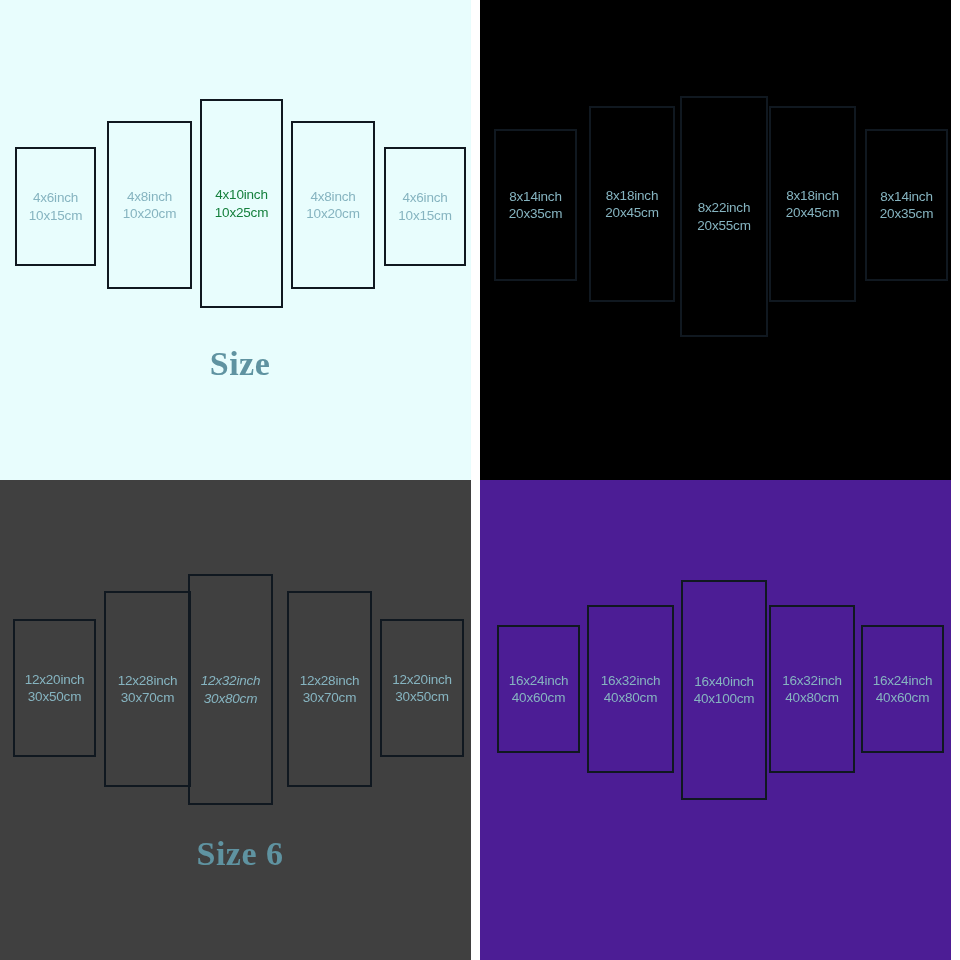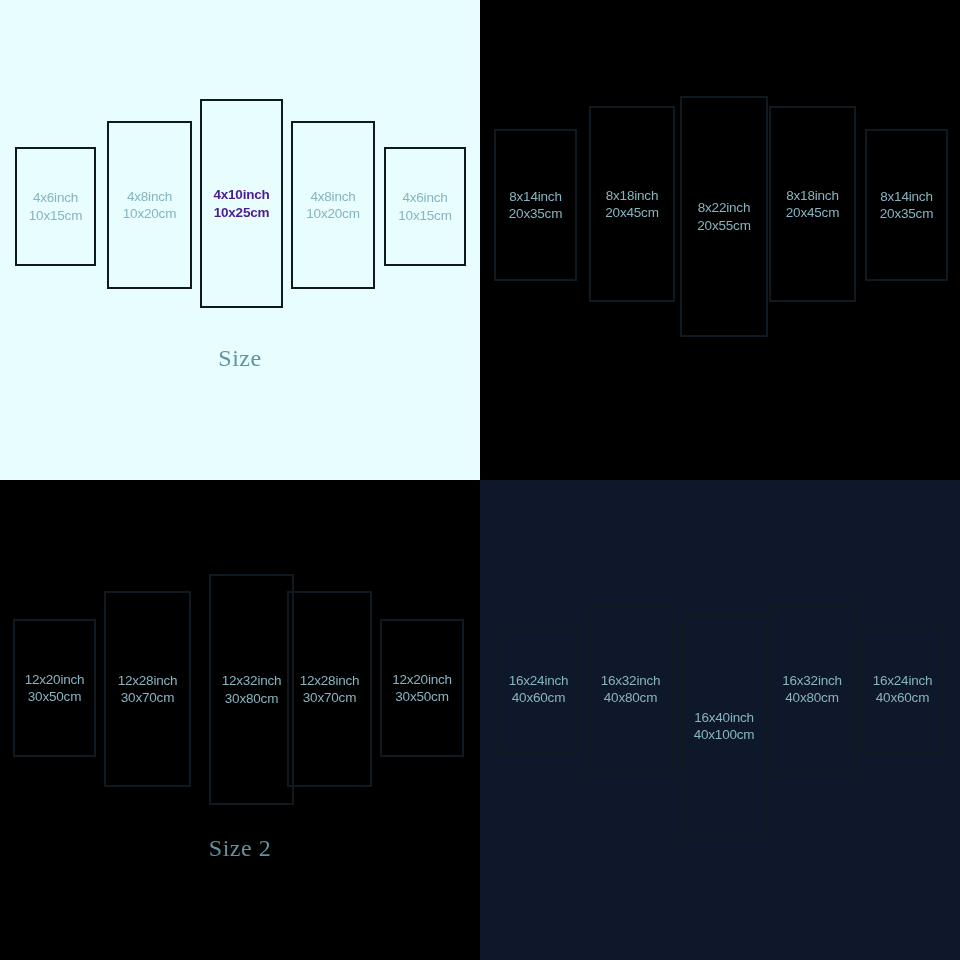--- a/index.html
+++ b/index.html
@@ -16,23 +16,24 @@
     position: relative;
     width: 960px;
     height: 960px;
     display: grid;
     grid-template-columns: 480px 480px;
     grid-template-rows: 480px 480px;
   }
 
   .quadrant {
     position: relative;
-    width: 480px;
+    width: 443px;
     height: 480px;
     overflow: hidden;
+    padding-left: 28px;
   }
 
   
   .panel-group {
     position: absolute;
     left: 0;
     top: 0;
     width: 480px;
     height: 480px;
   }
@@ -61,41 +62,41 @@
   .panel-label .line2 {
     display: block;
   }
 
   .quad-title {
     position: absolute;
     left: 0;
     width: 480px;
     text-align: center;
     font-family: "Liberation Serif", serif;
-    font-weight: normal;
-    font-size: 24px;
+    font-weight: bold;
+    font-size: 34px;
     color: #5f93a1;
     letter-spacing: 0.5px;
     user-select: none;
   }
 </style>
 </head>
 <body>
 
 <div id="chart">
     <div class="quadrant" style="background: rgb(232, 253, 253);">
       <div class="panel-group">
         <div class="panel" style="left: 15px; top: 147px; width: 81px; height: 119px; border-color: rgb(16, 24, 32);">
           <div class="panel-label" style="color: rgb(134, 180, 192);"><span>4x6inch</span><span class="line2">10x15cm</span></div>
         </div>
         <div class="panel" style="left: 107px; top: 121px; width: 85px; height: 168px; border-color: rgb(16, 24, 32);">
           <div class="panel-label" style="color: rgb(134, 180, 192);"><span>4x8inch</span><span class="line2">10x20cm</span></div>
         </div>
         <div class="panel" style="left: 200px; top: 99px; width: 83px; height: 209px; border-color: rgb(16, 24, 32);">
-          <div class="panel-label" style="color: #4c1d95; font-weight: bold;"><span>4x10inch</span><span class="line2">10x25cm</span></div>
+          <div class="panel-label" style="color: #15803d;"><span>4x10inch</span><span class="line2">10x25cm</span></div>
         </div>
         <div class="panel" style="left: 291px; top: 121px; width: 84px; height: 168px; border-color: rgb(16, 24, 32);">
           <div class="panel-label" style="color: rgb(134, 180, 192);"><span>4x8inch</span><span class="line2">10x20cm</span></div>
         </div>
         <div class="panel" style="left: 384px; top: 147px; width: 82px; height: 119px; border-color: rgb(16, 24, 32);">
           <div class="panel-label" style="color: rgb(134, 180, 192);"><span>4x6inch</span><span class="line2">10x15cm</span></div>
         </div>
       </div>
       <div class="quad-title" style="top: 345px; color: rgb(95, 147, 161);">Size</div>
     </div>
@@ -111,49 +112,49 @@
           <div class="panel-label" style="color: rgb(134, 180, 192);"><span>8x22inch</span><span class="line2">20x55cm</span></div>
         </div>
         <div class="panel" style="left: 289px; top: 106px; width: 87px; height: 196px; border-color: rgb(16, 24, 32);">
           <div class="panel-label" style="color: rgb(134, 180, 192);"><span>8x18inch</span><span class="line2">20x45cm</span></div>
         </div>
         <div class="panel" style="left: 385px; top: 129px; width: 83px; height: 152px; border-color: rgb(16, 24, 32);">
           <div class="panel-label" style="color: rgb(134, 180, 192);"><span>8x14inch</span><span class="line2">20x35cm</span></div>
         </div>
       </div>
     </div>
-    <div class="quadrant" style="background: #000000;">
+    <div class="quadrant" style="background: #404040;">
       <div class="panel-group">
         <div class="panel" style="left: 13px; top: 139px; width: 83px; height: 138px; border-color: rgb(16, 24, 32);">
           <div class="panel-label" style="color: rgb(134, 180, 192);"><span>12x20inch</span><span class="line2">30x50cm</span></div>
         </div>
         <div class="panel" style="left: 104px; top: 111px; width: 87px; height: 196px; border-color: rgb(16, 24, 32);">
           <div class="panel-label" style="color: rgb(134, 180, 192);"><span>12x28inch</span><span class="line2">30x70cm</span></div>
         </div>
-        <div class="panel" style="left: 209px; top: 94px; width: 85px; height: 231px; border-color: rgb(16, 24, 32);">
+        <div class="panel" style="left: 188px; top: 94px; width: 85px; height: 231px; border-color: rgb(16, 24, 32); font-style: italic;">
           <div class="panel-label" style="color: rgb(134, 180, 192);"><span>12x32inch</span><span class="line2">30x80cm</span></div>
         </div>
         <div class="panel" style="left: 287px; top: 111px; width: 85px; height: 196px; border-color: rgb(16, 24, 32);">
           <div class="panel-label" style="color: rgb(134, 180, 192);"><span>12x28inch</span><span class="line2">30x70cm</span></div>
         </div>
         <div class="panel" style="left: 380px; top: 139px; width: 84px; height: 138px; border-color: rgb(16, 24, 32);">
           <div class="panel-label" style="color: rgb(134, 180, 192);"><span>12x20inch</span><span class="line2">30x50cm</span></div>
         </div>
       </div>
-      <div class="quad-title" style="top: 355px; color: rgb(95, 147, 161);">Size 2</div>
+      <div class="quad-title" style="top: 355px; color: rgb(95, 147, 161);">Size 6</div>
     </div>
-    <div class="quadrant" style="background: #0f172a;">
+    <div class="quadrant" style="background: #4c1d95;">
       <div class="panel-group">
         <div class="panel" style="left: 17px; top: 145px; width: 83px; height: 128px; border-color: rgb(16, 24, 32);">
           <div class="panel-label" style="color: rgb(134, 180, 192);"><span>16x24inch</span><span class="line2">40x60cm</span></div>
         </div>
         <div class="panel" style="left: 107px; top: 125px; width: 87px; height: 168px; border-color: rgb(16, 24, 32);">
           <div class="panel-label" style="color: rgb(134, 180, 192);"><span>16x32inch</span><span class="line2">40x80cm</span></div>
         </div>
-        <div class="panel" style="left: 201px; top: 100px; width: 86px; height: 220px; border-color: rgb(16, 24, 32); margin-top: 36px;">
+        <div class="panel" style="left: 201px; top: 100px; width: 86px; height: 220px; border-color: rgb(16, 24, 32);">
           <div class="panel-label" style="color: rgb(134, 180, 192);"><span>16x40inch</span><span class="line2">40x100cm</span></div>
         </div>
         <div class="panel" style="left: 289px; top: 125px; width: 86px; height: 168px; border-color: rgb(16, 24, 32);">
           <div class="panel-label" style="color: rgb(134, 180, 192);"><span>16x32inch</span><span class="line2">40x80cm</span></div>
         </div>
         <div class="panel" style="left: 381px; top: 145px; width: 83px; height: 128px; border-color: rgb(16, 24, 32);">
           <div class="panel-label" style="color: rgb(134, 180, 192);"><span>16x24inch</span><span class="line2">40x60cm</span></div>
         </div>
       </div>
     </div>

